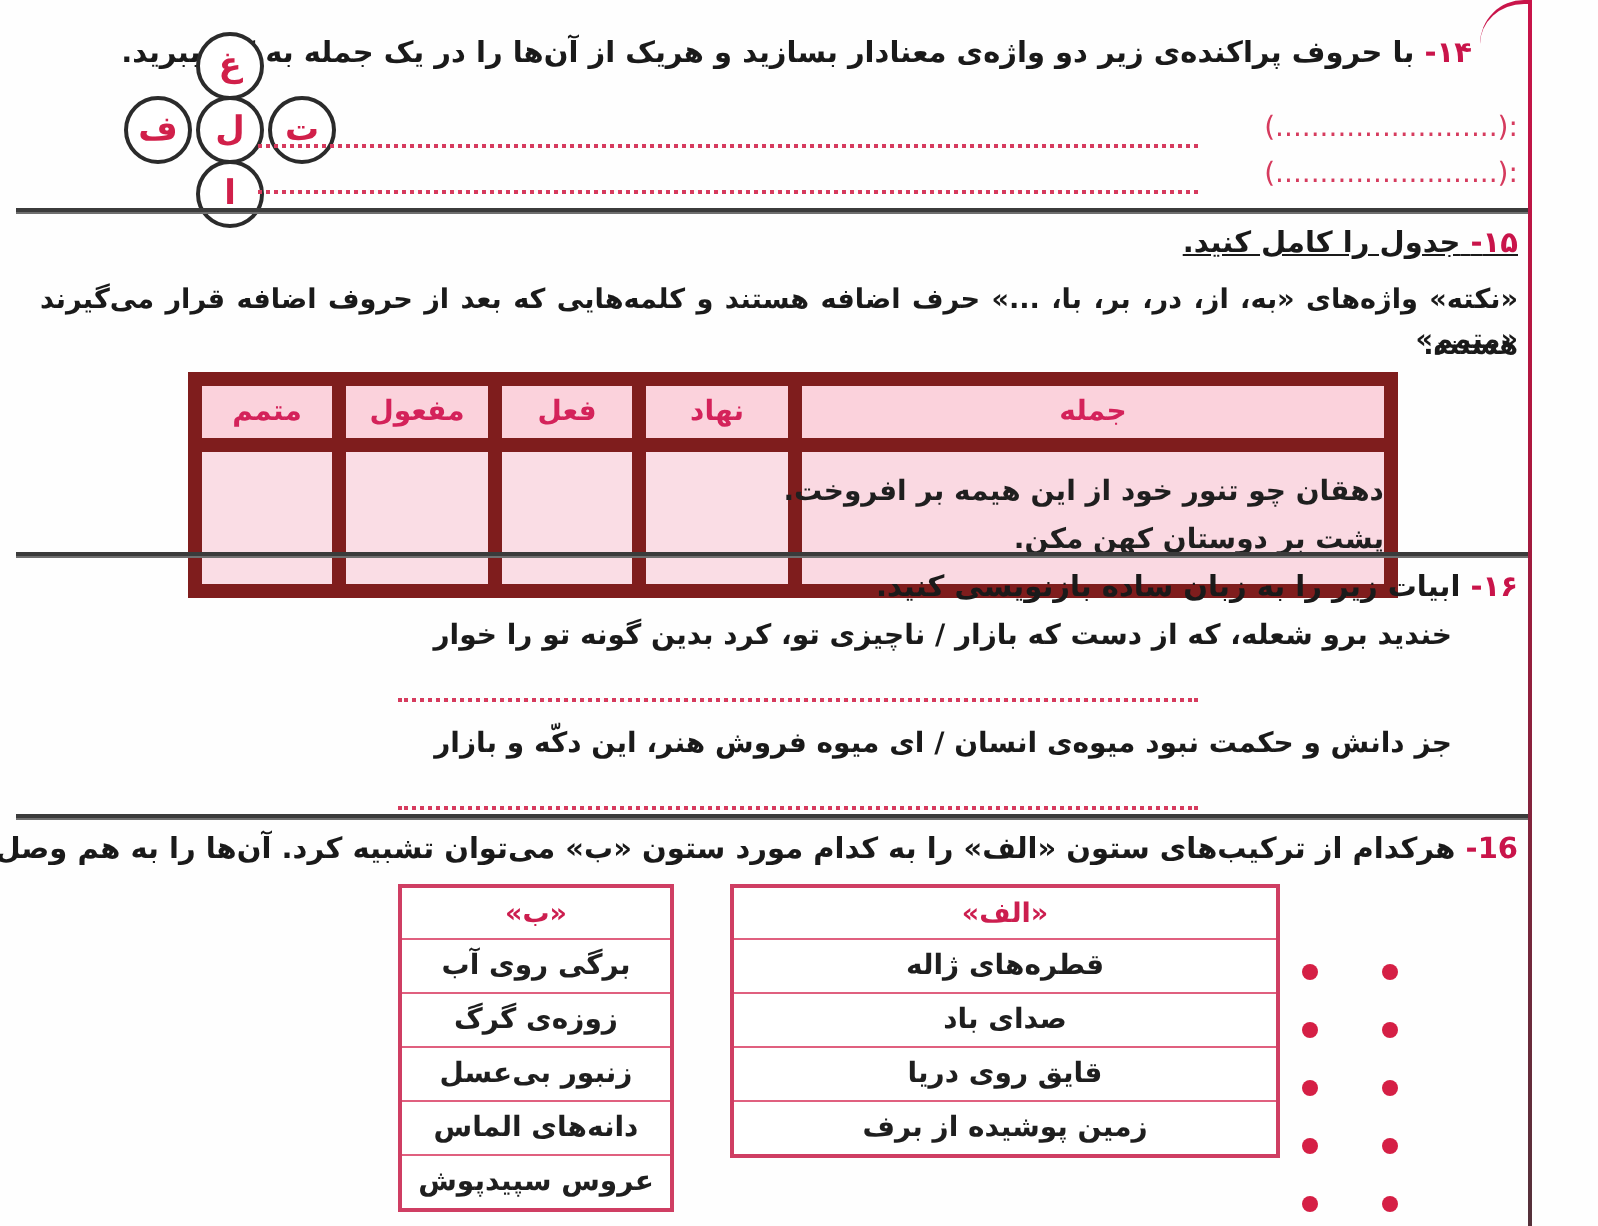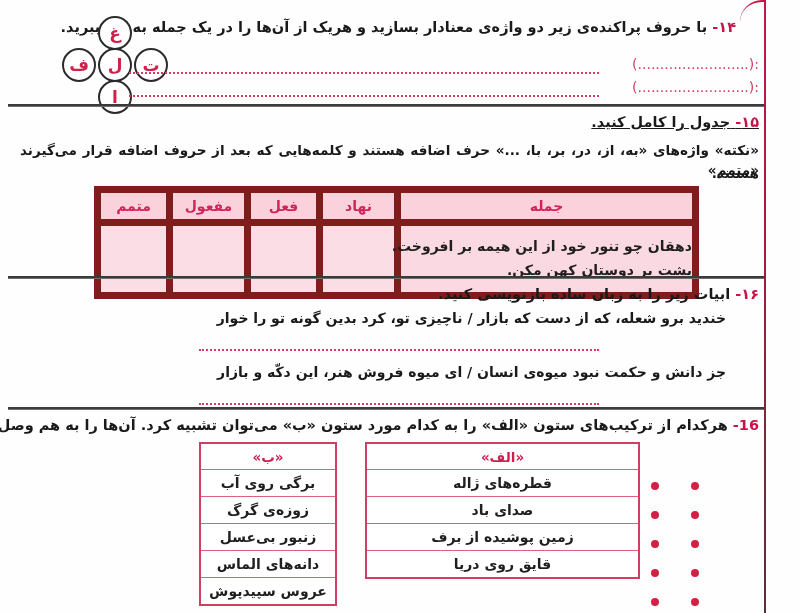--- a/index.html
+++ b/index.html
@@ -285,24 +285,24 @@
       </tr>
     </thead>
     <tbody>
       <tr>
         <td>قطره‌های ژاله</td>
       </tr>
       <tr>
         <td>صدای باد</td>
       </tr>
       <tr>
+        <td>قایق روی دریا</td>
+      </tr>
+      <tr>
         <td>زمین پوشیده از برف</td>
-      </tr>
-      <tr>
-        <td>قایق روی دریا</td>
       </tr>
     </tbody>
   </table>
 
   <div class="dot-col" style="top:442px; right:140px;">
     <div class="mdot" style="top:40px;"></div>
     <div class="mdot" style="top:69px;"></div>
     <div class="mdot" style="top:98px;"></div>
     <div class="mdot" style="top:127px;"></div>
     <div class="mdot" style="top:156px;"></div>

